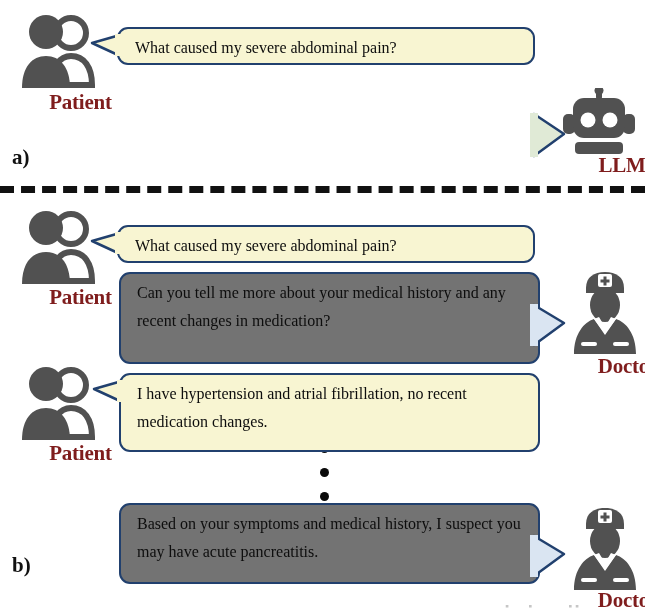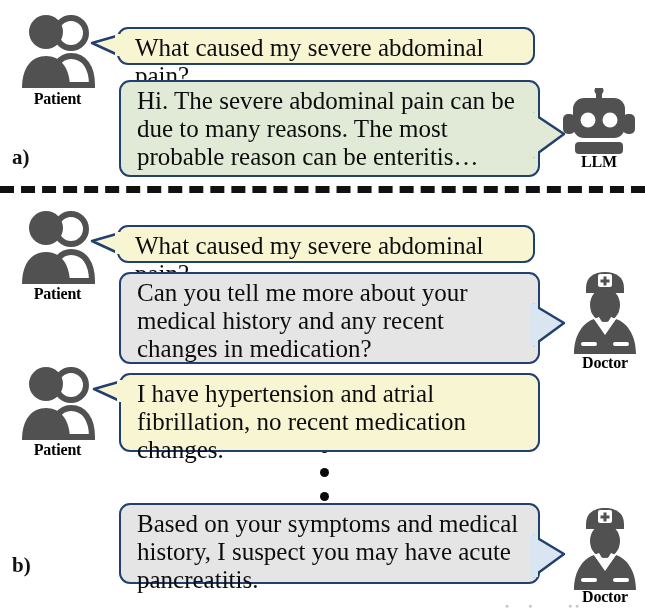--- a/index.html
+++ b/index.html
@@ -22,43 +22,44 @@
   .avatar {
     position: absolute;
   }
   .avatar svg { display: block; }
   .avatar-label {
     position: absolute;
     width: 100%;
     text-align: center;
     font-family: "Liberation Serif", serif;
     font-weight: bold;
-    font-size: 16px;
-    color: #000000;
+    font-size: 21px;
+    color: #7f1d1d;
     letter-spacing: -0.2px;
     white-space: nowrap;
     left: 0;
+    padding-left: 23px;
   }
 
   
   .bubble {
     position: absolute;
     box-sizing: border-box;
     border: 2.5px solid #21406e;
     border-radius: 11px;
     font-family: "Liberation Serif", serif;
-    font-size: 25px;
+    font-size: 16px;
     line-height: 28px;
     color: #0d0d0d;
     padding: 5px 14px 5px 16px;
     z-index: 3;
   }
   .bubble-yellow { background: #f8f5d2; }
   .bubble-green  { background: #e0ead6; }
-  .bubble-blue   { background: #e5e5e5; }
+  .bubble-blue   { background: #737373; }
 
   
   .tail {
     position: absolute;
     z-index: 4;
   }
   .tail svg { display: block; overflow: visible; }
 
   
   .divider {
@@ -124,21 +125,20 @@
   <div class="avatar-label" style="left:0px; top:90px; width:115px;">Patient</div>
 
   <div class="bubble bubble-yellow" style="left:117px; top:27px; width:418px; height:38px;">What caused my severe abdominal pain?</div>
   <div class="tail" style="left:88px; top:33px;">
     <svg width="34" height="26" viewBox="0 0 34 26">
       <path d="M32 2 L4 10 L30 22 Z" fill="#f8f5d2" stroke="#21406e" stroke-width="2.5" stroke-linejoin="round"></path>
       <rect x="27" y="1" width="8" height="22" fill="#f8f5d2"></rect>
     </svg>
   </div>
 
-  <div class="bubble bubble-green" style="left:119px; top:80px; width:421px; height:97px;">Hi. The severe abdominal pain can be due to many reasons. The most probable reason can be enteritis…</div>
   <div class="tail" style="left:530px; top:112px;">
     <svg width="38" height="48" viewBox="0 0 38 48">
       <path d="M4 2 L34 22 L4 44 Z" fill="#e0ead6" stroke="#21406e" stroke-width="2.5" stroke-linejoin="round"></path>
       <rect x="0" y="1" width="8" height="44" fill="#e0ead6"></rect>
     </svg>
   </div>
 
   <div class="avatar" style="left:563px; top:88px; width:72px; height:66px;">
     <svg width="72" height="66" viewBox="0 0 72 66">
 

